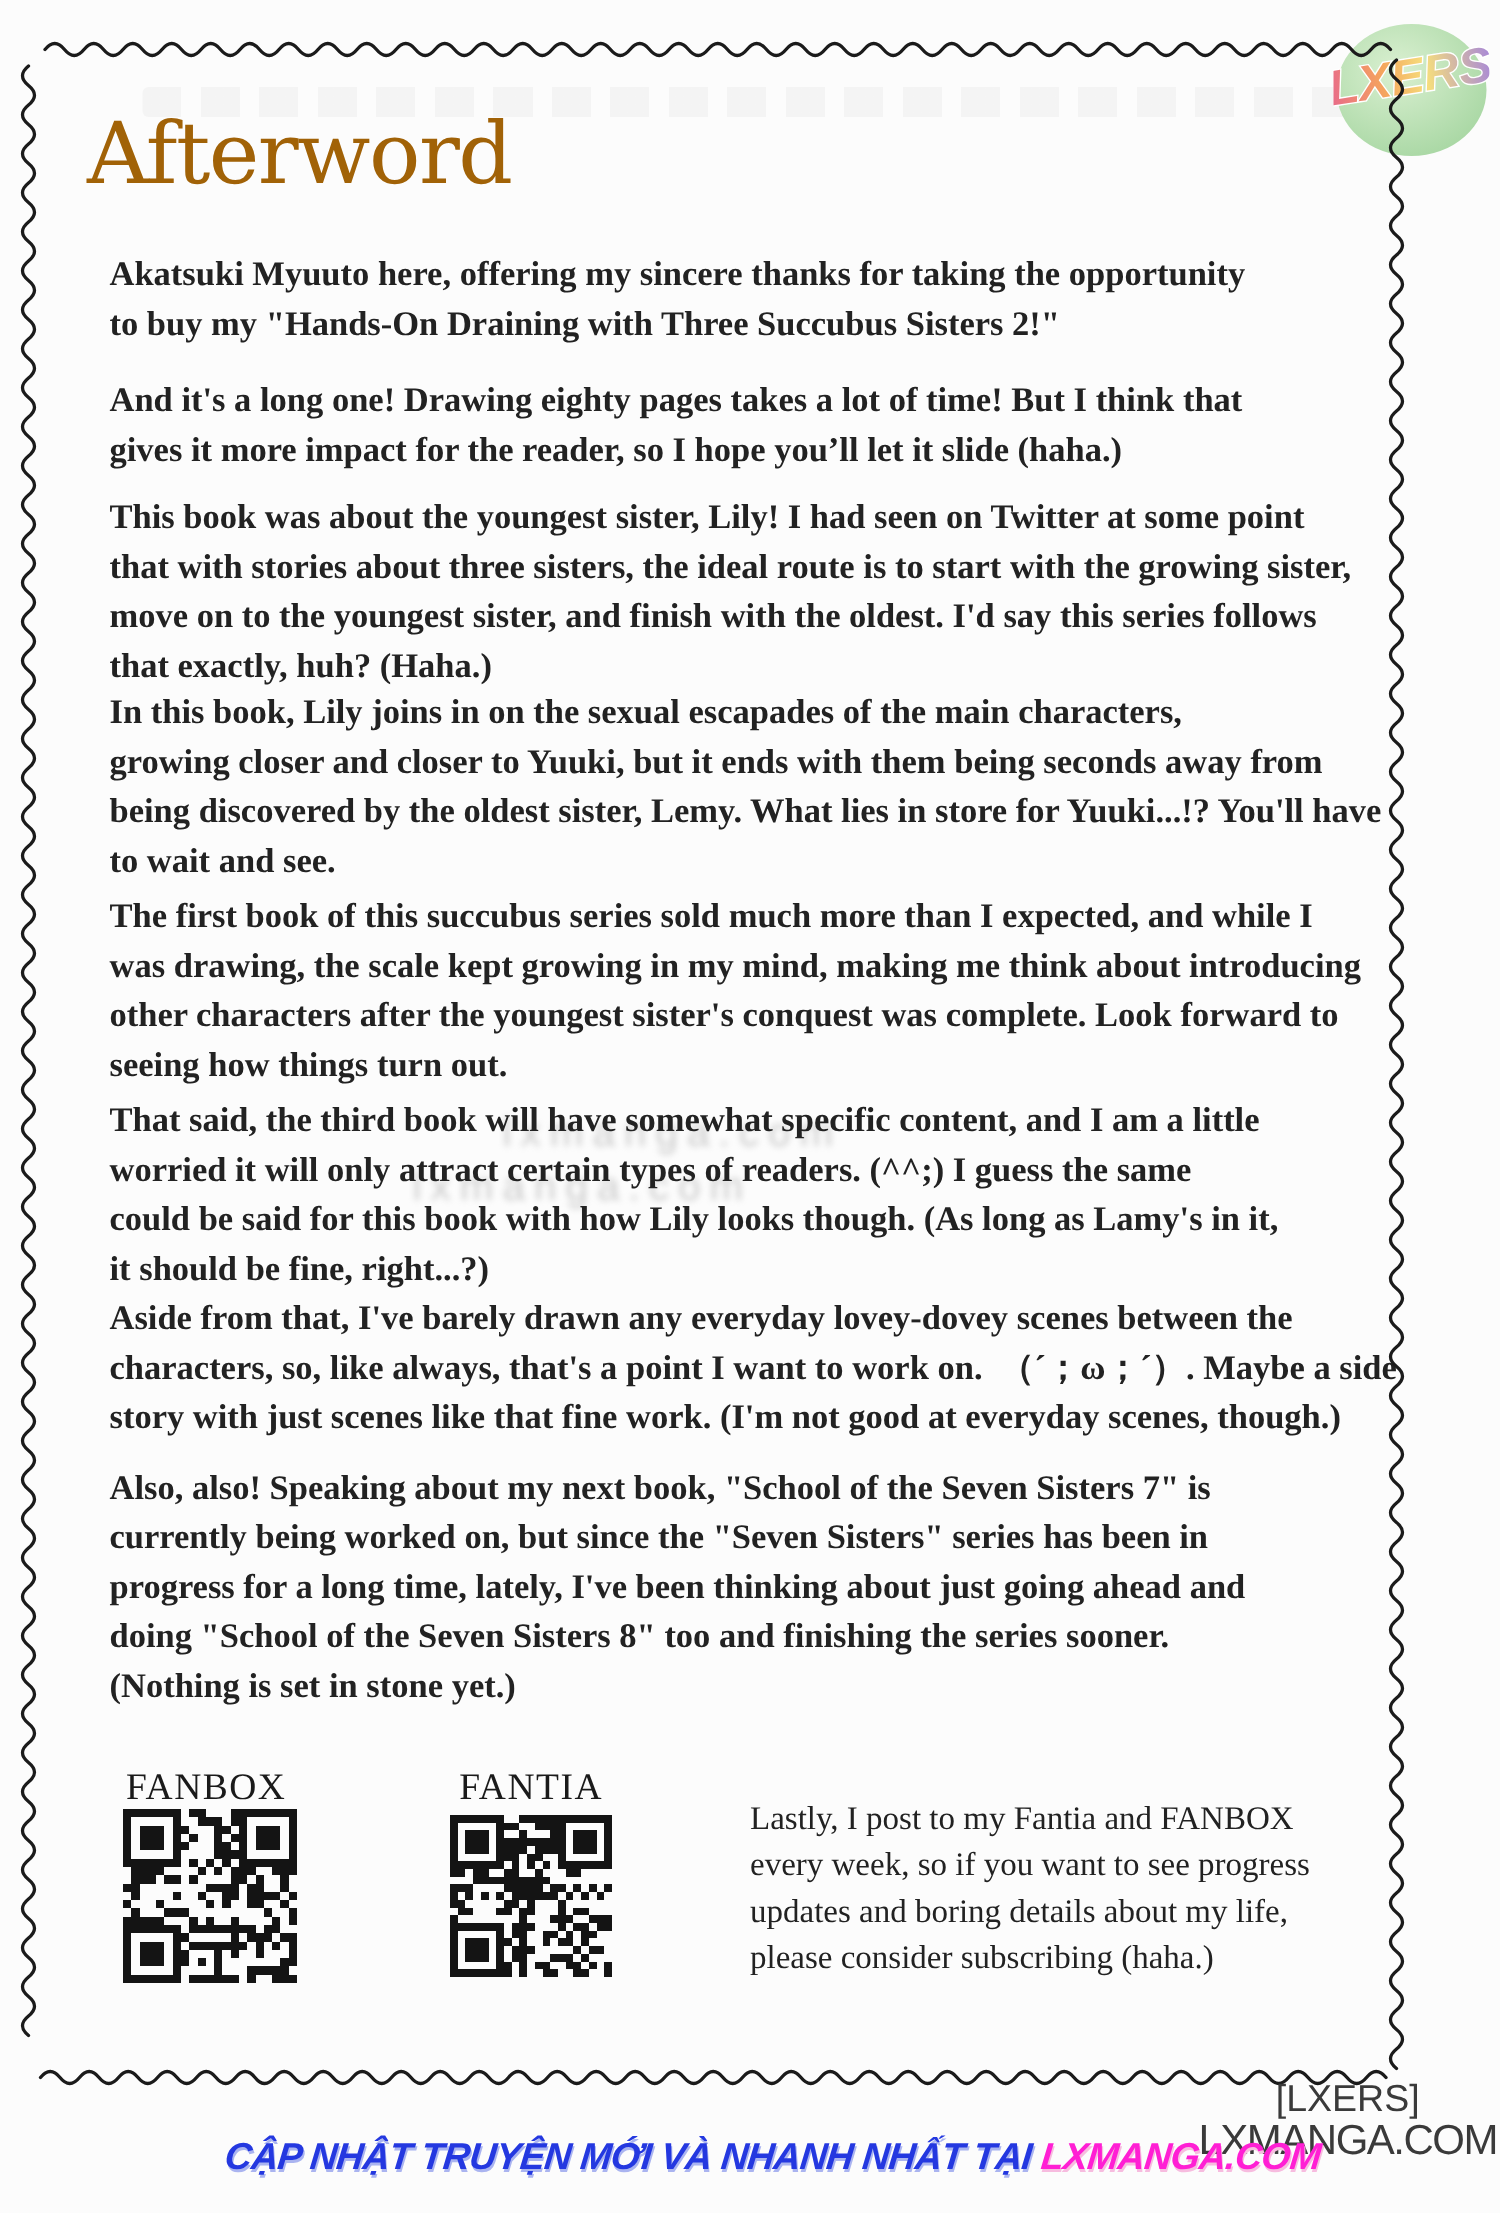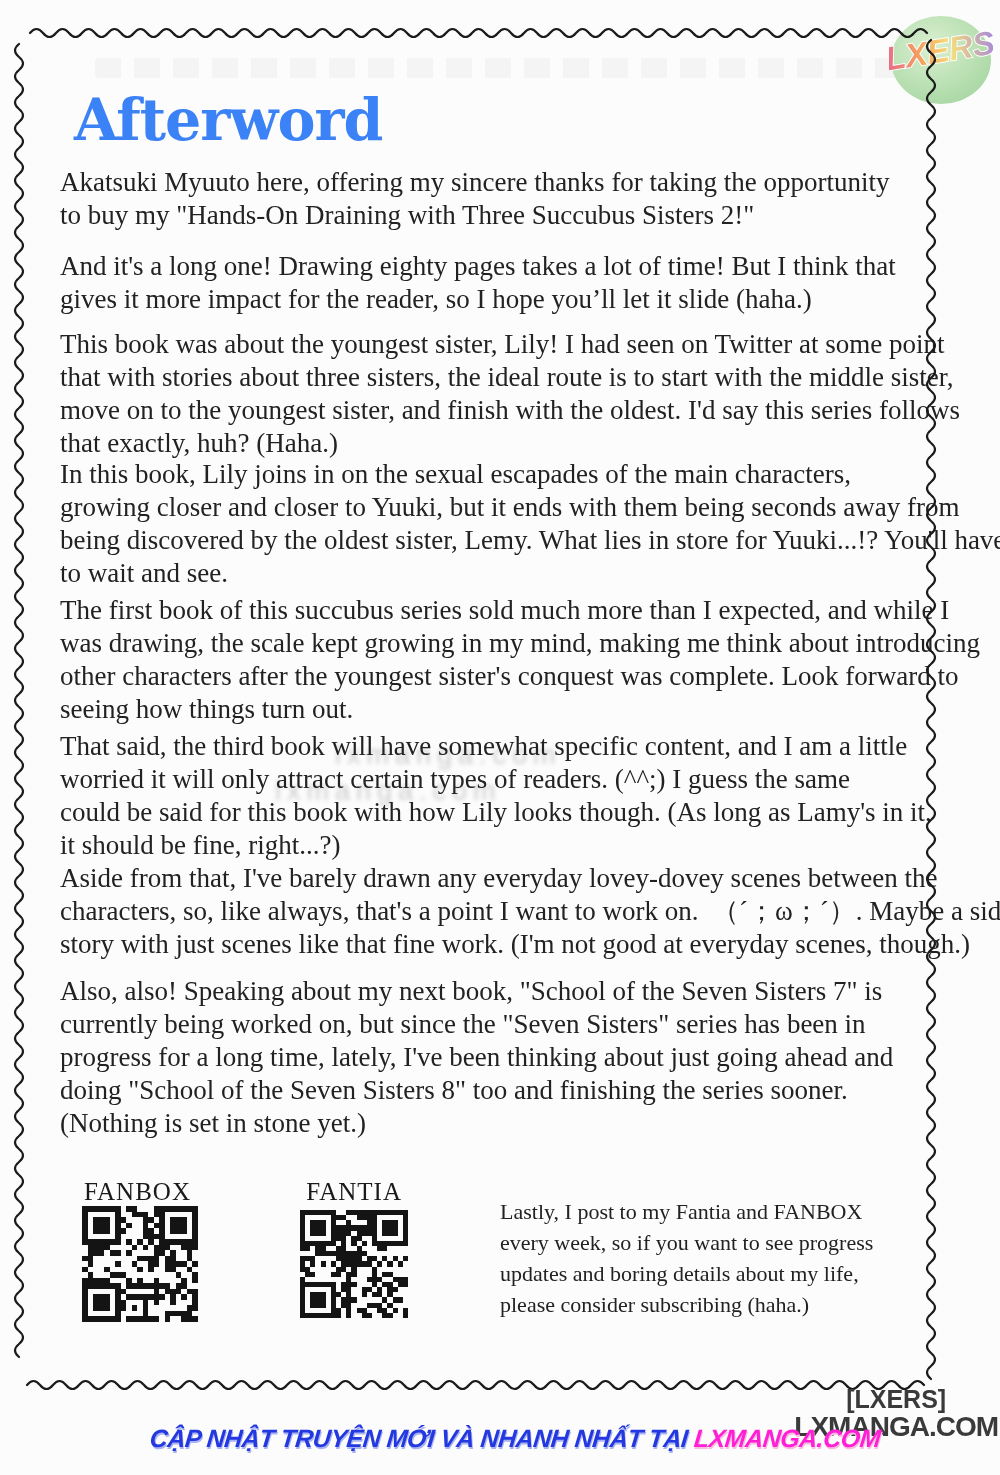--- a/index.html
+++ b/index.html
@@ -5,23 +5,23 @@
   html,body{margin:0;padding:0;background:#fdfdfd;}
   .page{position:relative;width:1000px;height:1475px;background:#fcfcfc;overflow:hidden;
         font-family:"Liberation Serif",serif;color:#1d1d1d;}
   
   .top-band{position:absolute;left:95px;top:58px;width:845px;height:20px;opacity:.07;
     background:repeating-linear-gradient(90deg,#8a8a8a 0 26px,transparent 26px 39px);border-radius:4px;}
   
   .logo{position:absolute;left:889px;top:10px;z-index:1;}
   
   .border-svg{position:absolute;left:0;top:0;z-index:2;pointer-events:none;}
-  .title{position:absolute;left:58px;top:70px;margin:16px;font-family:"DejaVu Serif",serif;
-         font-weight:bold;font-size:57px;letter-spacing:-1px;color:#3b82f6;}
-  .para{position:absolute;left:60px;white-space:pre;font-size:27px;line-height:33px;color:#222;}
+  .title{position:absolute;left:58px;top:70px;margin:0;font-family:"DejaVu Serif",serif;
+         font-weight:normal;font-size:57px;letter-spacing:-1px;color:#a16207;}
+  .para{position:absolute;left:73px;white-space:pre;font-size:23px;line-height:33px;color:#222;font-weight:bold;}
   .p1{top:166px}.p2{top:250px}.p3{top:328px}.p4{top:458px}
   .p5{top:594px}.p6{top:730px;z-index:1}.p7{top:862px}.p8{top:975px}
   
   .watermark{position:absolute;left:335px;top:737px;z-index:0;color:#9b9b9b;opacity:.5;
     filter:blur(2px);font-size:27px;line-height:36px;font-family:"Liberation Sans",sans-serif;}
   .watermark span{display:block;letter-spacing:6px;}
   .watermark span:last-child{margin-left:-60px;}
   .qr-label{position:absolute;top:1178px;font-size:25px;letter-spacing:1px;color:#1a1a1a;text-align:right;}
   .qr-label.fanbox{left:84px;width:104px;}
   .qr-label.fantia{left:306px;width:96px;}
@@ -31,21 +31,21 @@
   .closing{position:absolute;left:500px;top:1144px;white-space:pre;font-size:22px;color:#222;}
   .closing .cl1{line-height:31px;}
   .closing .cl2{line-height:28px;margin-top:14px;}
   
   .banner{position:absolute;left:150px;top:1424px;z-index:4;white-space:nowrap;
     font-family:"Liberation Sans",sans-serif;font-weight:bold;font-style:italic;
     font-size:25px;letter-spacing:-0.5px;transform:skewX(-6deg);}
   .banner .blue{color:var(--banner-blue,#2438e0);text-shadow:1px 2px 0 #aab4f0;}
   .banner .pink{color:var(--banner-pink,#ff1fd4);text-shadow:1px 2px 0 #f7bcdf;}
   .site-block{position:absolute;right:2px;top:1386px;z-index:3;text-align:center;
-    font-family:"Liberation Sans",sans-serif;font-weight:bold;color:var(--site-gray,#3a3a3a);
+    font-family:"Liberation Sans",sans-serif;font-weight:normal;color:var(--site-gray,#3a3a3a);
     line-height:1.05;}
   .site-block .tag{font-size:25px;letter-spacing:0;}
   .site-block .site{font-size:28px;letter-spacing:-1px;}
 </style>
 </head>
 <body>
 
 <div class="page">
 
   <div class="top-band"></div>
@@ -81,21 +81,21 @@
   <div class="watermark">
     <span>lxmanga.com</span>
     <span>lxmanga.com</span>
   </div>
 
   <div class="para p1">Akatsuki Myuuto here, offering my sincere thanks for taking the opportunity
 to buy my "Hands-On Draining with Three Succubus Sisters 2!"</div>
   <div class="para p2">And it's a long one! Drawing eighty pages takes a lot of time! But I think that
 gives it more impact for the reader, so I hope you’ll let it slide (haha.)</div>
   <div class="para p3">This book was about the youngest sister, Lily! I had seen on Twitter at some point
-that with stories about three sisters, the ideal route is to start with the middle sister,
+that with stories about three sisters, the ideal route is to start with the growing sister,
 move on to the youngest sister, and finish with the oldest. I'd say this series follows
 that exactly, huh? (Haha.)</div>
   <div class="para p5">The first book of this succubus series sold much more than I expected, and while I
 was drawing, the scale kept growing in my mind, making me think about introducing
 other characters after the youngest sister's conquest was complete. Look forward to
 seeing how things turn out.</div>
   <div class="para p4">In this book, Lily joins in on the sexual escapades of the main characters,
 growing closer and closer to Yuuki, but it ends with them being seconds away from
 being discovered by the oldest sister, Lemy. What lies in store for Yuuki...!? You'll have
 to wait and see.</div>

